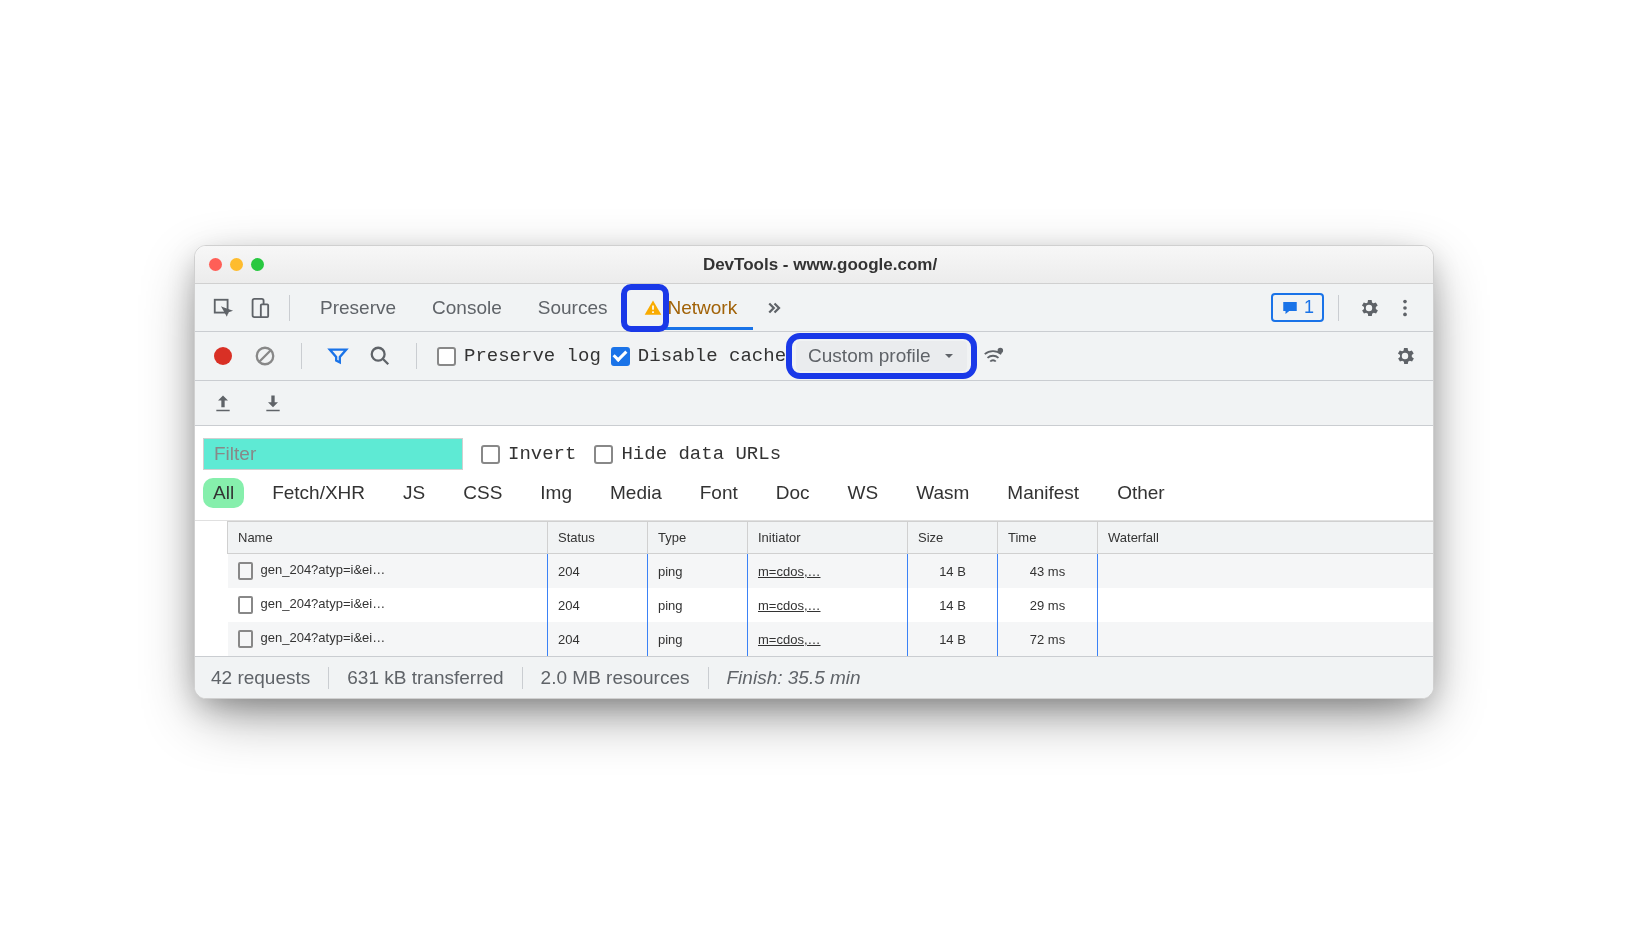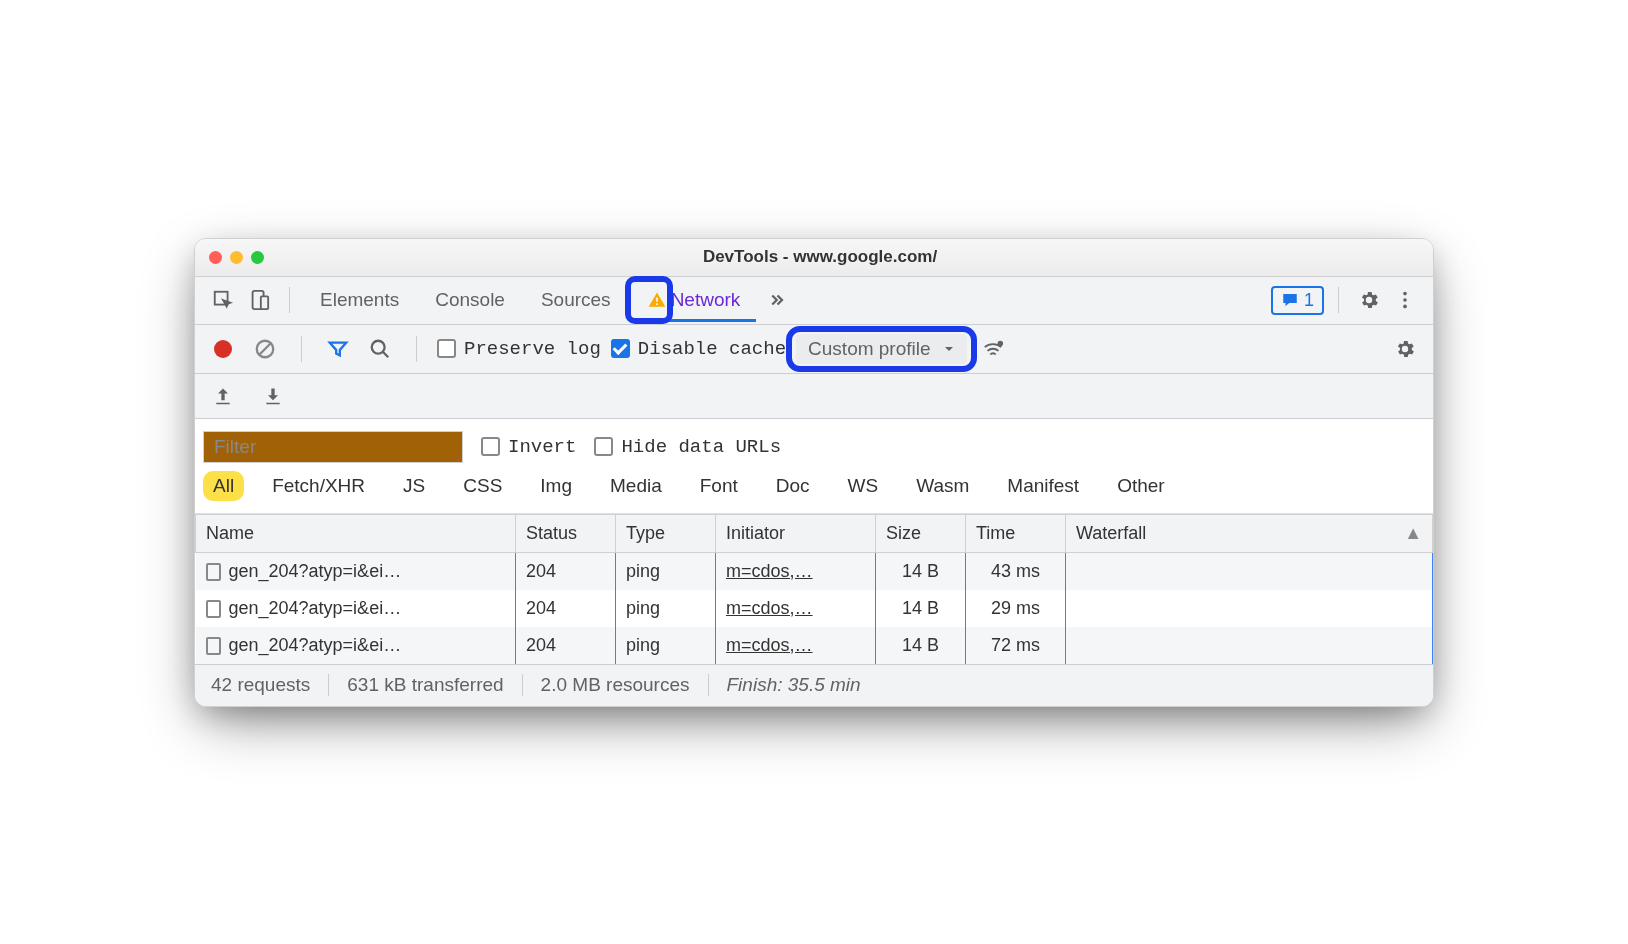--- a/index.html
+++ b/index.html
@@ -6,43 +6,43 @@
 body { font-family:-apple-system,BlinkMacSystemFont,"Segoe UI",Helvetica,Arial,sans-serif; background:#fff; display:flex; align-items:center; justify-content:center; height:100vh; }
 .win { width:1240px; border-radius:12px; background:#fff; box-shadow:0 20px 60px -10px rgba(0,0,0,.45),0 10px 30px -5px rgba(0,0,0,.25); overflow:hidden; border:1px solid #d0d0d0; }
 .titlebar { height:38px; background:linear-gradient(#f7f7f7,#ececec); border-bottom:1px solid #d0d0d0; display:flex; align-items:center; padding:0 14px; position:relative; }
 .dots { display:flex; gap:8px; }
 .dot { width:13px; height:13px; border-radius:50%; }
 .dot.r { background:#ff5f57; } .dot.y { background:#febc2e; } .dot.g { background:#28c840; }
 .title { position:absolute; left:12px; right:0; text-align:center; font-size:17px; font-weight:600; color:#333; pointer-events:none; }
 .tabbar { height:48px; background:#f1f3f4; border-bottom:1px solid #cacdd1; display:flex; align-items:center; padding:0 12px; gap:4px; font-size:19px; color:#5f6368; }
 .vsep { width:1px; height:26px; background:#cacdd1; margin:0 10px; }
 .tab { padding:10px 16px; cursor:pointer; position:relative; white-space:nowrap; display:flex; align-items:center; gap:4px; }
-.tab.active { color:#6d28d9; }
+.tab.active { color:#a16207; }
 .tab.active::after { content:""; position:absolute; left:0; right:0; bottom:-1px; height:3px; background:#1a73e8; }
 .icbtn { width:32px; height:32px; display:flex; align-items:center; justify-content:center; cursor:pointer; color:#5f6368; }
 .spacer { flex:1; }
 .badge { display:flex; align-items:center; gap:5px; border:2px solid #1a73e8; border-radius:4px; padding:2px 8px; color:#1a73e8; font-size:18px; font-weight:500; }
 .toolbar { background:#f1f3f4; border-bottom:1px solid #cacdd1; padding:8px 12px; display:flex; align-items:center; gap:10px; font-size:19px; color:#333; flex-wrap:wrap; min-height:48px; }
 .rec { width:18px; height:18px; background:#d93025; border-radius:50%; }
 .chk { width:19px; height:19px; border:2px solid #888; border-radius:3px; display:inline-flex; align-items:center; justify-content:center; flex-shrink:0; background:#fff; }
 .chk.on { background:#1a73e8; border-color:#1a73e8; }
 .chk.on::after { content:""; width:5px; height:10px; border:solid #fff; border-width:0 3px 3px 0; transform:rotate(45deg); margin-top:-3px; }
 .lbl { display:flex; align-items:center; gap:8px; cursor:pointer; white-space:nowrap;font-family:Liberation Mono, monospace; }
 .select { display:flex; align-items:center; gap:12px; background:#eaecee; padding:4px 12px; border-radius:4px; color:#5f6368; position:relative;text-align:center; }
 .hlring { position:absolute; border:6px solid #1a39e8; border-radius:14px; pointer-events:none; z-index:5; }
 .ring1 { top:-14px; left:-22px; width:48px; height:48px; border-radius:10px; }
 .ring2 { top:-8px; left:-10px; right:-10px; bottom:-8px; }
 .toolbar2 { background:#f1f3f4; border-bottom:1px solid #cacdd1; padding:6px 12px; display:flex; align-items:center; gap:18px; }
 .filterbar { background:#fff; border-bottom:1px solid #e0e0e0; padding:8px 0; }
 .frow { display:flex; align-items:center; gap:18px; padding:4px 8px; font-size:19px; color:#333; flex-wrap:wrap; }
-.finput { width:260px; height:32px; border:1px solid #d0d0d0; padding:0 10px; font-size:19px; background:#a16207; }
+.finput { width:260px; height:32px; border:1px solid #d0d0d0; padding:0 10px; font-size:19px; background:#5eead4; }
 .finput::placeholder{ color:#888; }
 .pill { padding:4px 10px; border-radius:10px; cursor:pointer; white-space:nowrap; }
-.pill.active { background:#fde047; }
-.table { width:100%; border-collapse:collapse; font-size:18px; color:#333; }
+.pill.active { background:#86efac; }
+.table { width:100%; border-collapse:collapse; font-size:13px; color:#333;margin-left:32px; }
 .table th { text-align:left; font-weight:400; padding:8px 10px; border:1px solid #d0d0d0; background:#f1f3f4; color:#333; position:relative; }
 .table td { padding:8px 10px; border-right:1px solid #3b82f6; white-space:nowrap; overflow:hidden; text-overflow:ellipsis; }
 .table tr.odd td { background:#f5f6f7; }
 .docicon { display:inline-block; width:15px; height:18px; border:2px solid #888; border-radius:2px; margin-right:8px; vertical-align:middle; }
 .u { text-decoration:underline; }
 .num { text-align:center; }
 .sortarr { position:absolute; right:10px; top:50%; transform:translateY(-50%); color:#888; }
 .status { height:42px; background:#f1f3f4; border-top:1px solid #cacdd1; display:flex; align-items:center; padding:0 16px; gap:0; font-size:19px; color:#5f6368; }
 .status span { padding:0 18px; border-right:1px solid #cacdd1; }
 .status span:first-child { padding-left:0; }
@@ -70,21 +70,21 @@
           <path d="M12 12 l8 3 l-3 1 l-1 3 z" fill="#5f6368"></path>
         </svg>
     </div>
     <div class="icbtn">
       <svg width="22" height="22" viewBox="0 0 24 24" fill="none" stroke="#5f6368" stroke-width="2">
           <rect x="5" y="2" width="12" height="20" rx="2"></rect>
           <rect x="14" y="8" width="8" height="14" rx="1" fill="#f1f3f4"></rect>
         </svg>
     </div>
     <div class="vsep"></div>
-    <div class="tab">Elements</div>
+    <div class="tab">Preserve</div>
     <div class="tab">Console</div>
     <div class="tab">Sources</div>
     <div class="tab active" style="position:relative;">
       <span style="position:relative; display:inline-flex;">
         <span class="hlring ring1"></span>
         <svg width="20" height="20" viewBox="0 0 24 24">
             <path d="M12 3 L22 20 L2 20 Z" fill="#f9ab00"></path>
             <rect x="11" y="9" width="2" height="5" fill="#fff"></rect>
             <rect x="11" y="16" width="2" height="2" fill="#fff"></rect>
           </svg>

